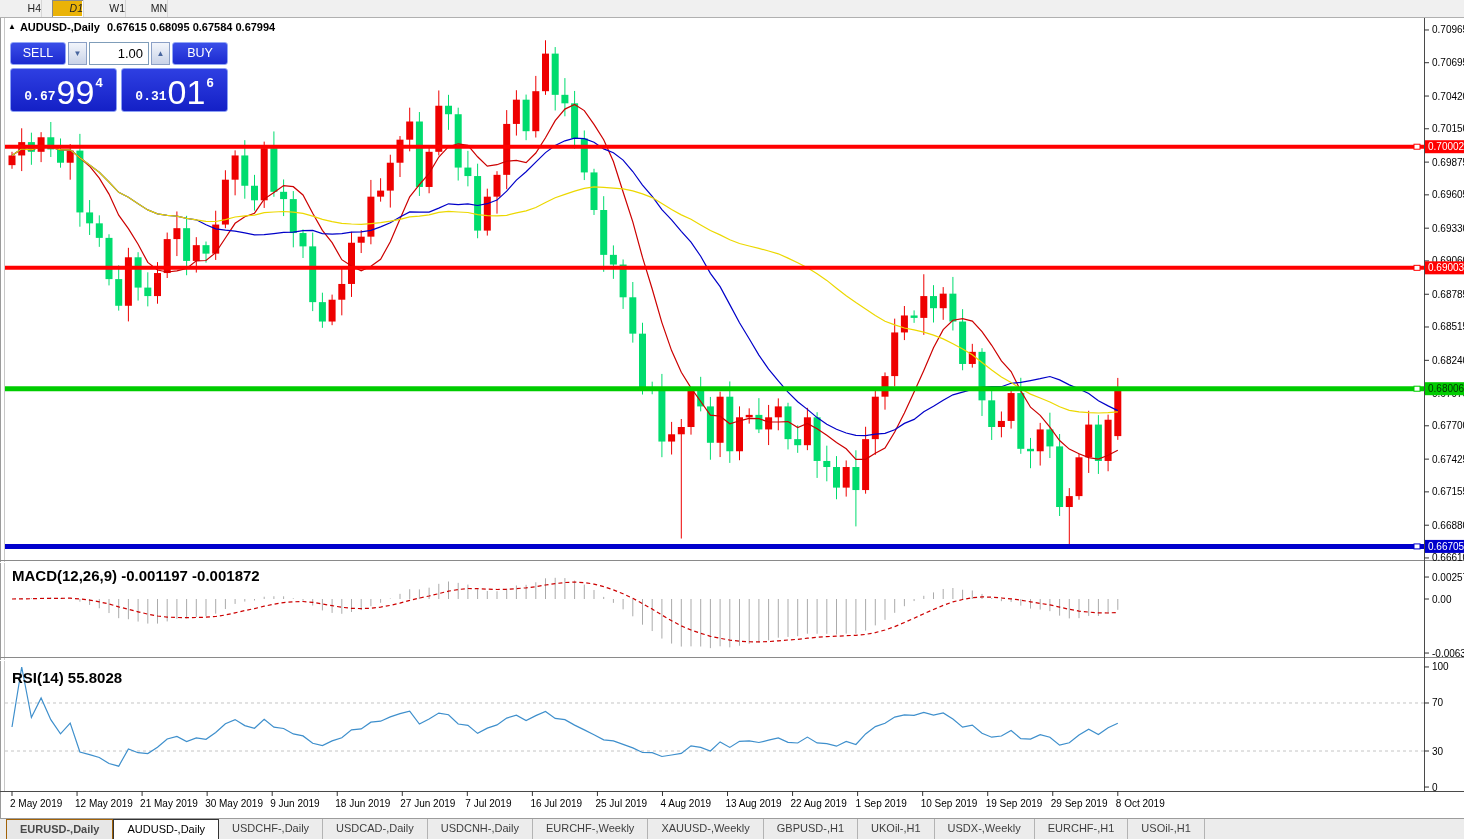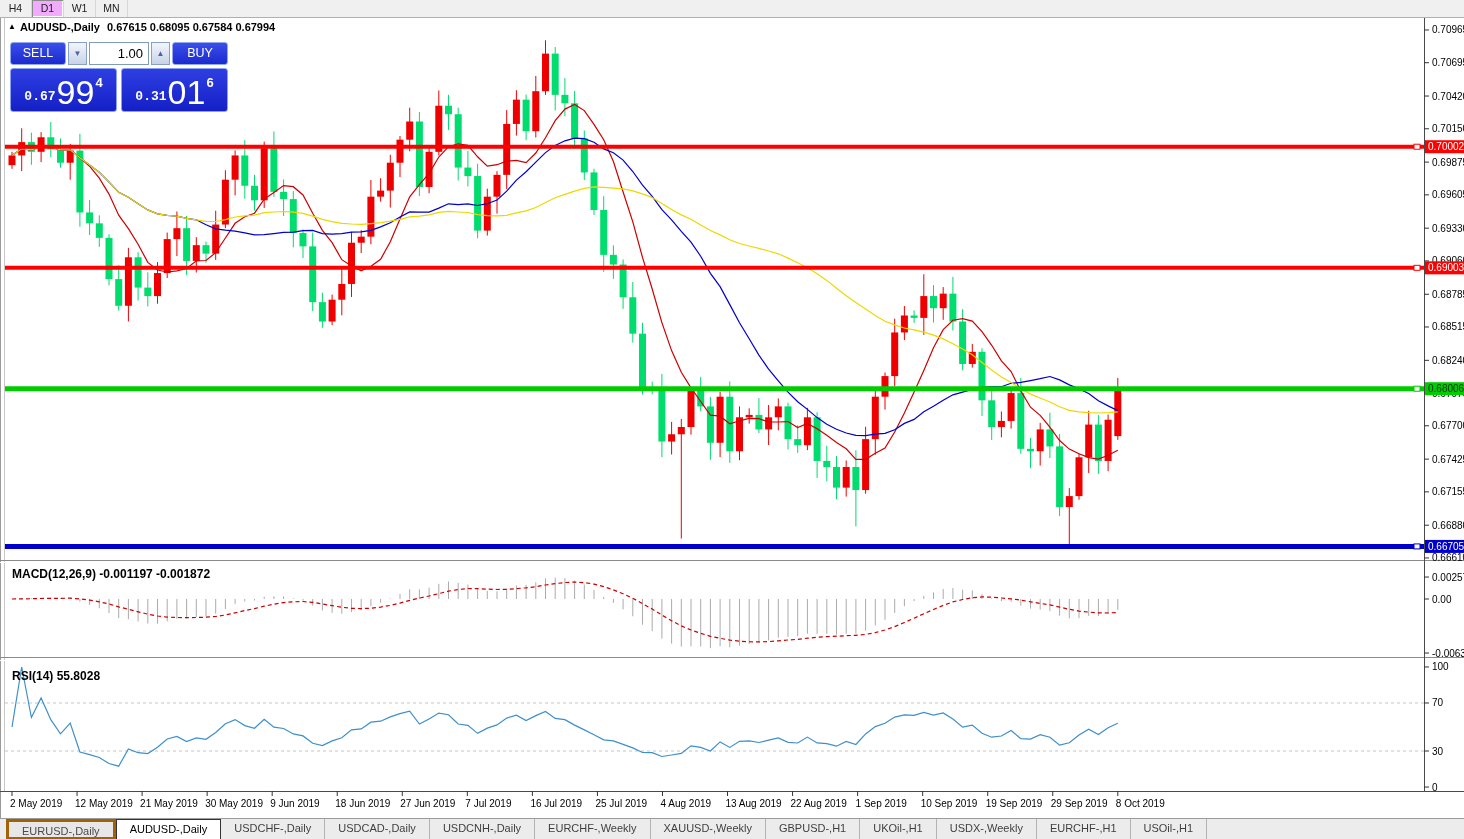--- a/index.html
+++ b/index.html
@@ -1,22 +1,22 @@
 <!DOCTYPE html>
 <html><head>
 <meta charset="utf-8">
 <style>
   html,body{margin:0;padding:0;background:#f0f0f0;font-family:"Liberation Sans",sans-serif;}
   #stage{position:relative;width:1464px;height:839px;background:#fff;overflow:hidden;}
   
   #tf-toolbar{position:absolute;top:0;left:0;width:1464px;height:17px;background:#f0f0f0;
     border-bottom:1px solid #b0b0b0;display:flex;align-items:stretch;z-index:5;}
-  .tf-btn{width:31px;text-align:center;font-size:10.5px;line-height:16px;color:#222;
-    border-right:1px solid #d6d6d6;cursor:default;}
-  .tf-btn.active{background:#f0abfc;box-shadow:inset 1px 1px 0 #8a8a8a, inset -1px -1px 0 #ffffff;}
+  .tf-btn{width:31px;text-align:right;font-size:10.5px;line-height:16px;color:#222;
+    border-right:1px solid #d6d6d6;cursor:default;margin-left:10px;}
+  .tf-btn.active{background:#eab308;box-shadow:inset 1px 1px 0 #8a8a8a, inset -1px -1px 0 #ffffff;font-style:italic;}
   
   #chart-title{position:absolute;top:21px;left:8px;font-size:11px;font-weight:700;color:#000;z-index:6;}
   #chart-title .arr{font-size:8px;vertical-align:2px;margin-right:4px;}
   #chart-title .ohlc{margin-left:7px;}
   
   #trade-panel{position:absolute;top:42px;left:10px;width:218px;z-index:7;border-radius:18px;}
   .tp-row1{display:flex;height:23px;gap:2px;}
   .tp-btn{flex:0 0 56px;background:linear-gradient(#3a4ee8,#1b2ad0);border:1px solid #93a7f5;
     border-radius:3px;color:#fff;font-size:12.5px;text-align:center;line-height:21px;cursor:pointer;box-sizing:border-box;}
   .tp-spin{flex:0 0 19px;background:linear-gradient(#f2f5fb,#c9d3e8);border:1px solid #8ba0c6;
@@ -24,29 +24,29 @@
   #tp-volume{flex:1;min-width:0;background:#fff;border:1px solid #7f9db9;text-align:right;
     font-size:13px;padding:0 5px 0 12px;font-family:"Liberation Sans",sans-serif;box-sizing:border-box;}
   .tp-row2{display:flex;gap:4px;margin-top:3px;}
   .tp-price{flex:1;height:44px;background:linear-gradient(#2e3fe2,#1420c6);border:1px solid #8ca0f4;
     border-radius:3px;color:#fff;display:flex;align-items:flex-end;justify-content:center;
     padding-bottom:4px;cursor:pointer;box-sizing:border-box;}
   .tp-price .sm{font-size:13px;font-weight:700;margin:0 1px 3px 0;font-family:Liberation Mono, monospace;}
   .tp-price .bg{font-size:34px;font-weight:400;line-height:0.82;}
   .tp-price .sp{font-size:13px;font-weight:700;margin:0 0 17px 1px;}
   
-  .ind-label{position:absolute;left:12px;font-size:12px;font-weight:700;color:#000;z-index:6;}
+  .ind-label{position:absolute;left:12px;font-size:15px;font-weight:700;color:#000;z-index:6;}
   #macd-label{top:567px;}
   #rsi-label{top:669px;}
   
   #tab-bar{position:absolute;top:818px;left:0;width:1464px;height:21px;background:#ececec;
     border-top:1px solid #9c9c9c;display:flex;align-items:stretch;font-size:11px;z-index:5;}
   .sym-tab{padding:3px 13px 0 13px;color:#3f3f3f;white-space:nowrap;cursor:pointer;box-sizing:border-box;}
   .sym-tab.divided{border-right:1px solid #b3b3b3;}
-  .sym-tab.boxed{border:3px solid #a16207;background:#e7e7e7;color:#4a4a4a;margin-left:6px;}
+  .sym-tab.boxed{border:1px solid #a16207;background:#e7e7e7;color:#4a4a4a;margin-left:6px;font-weight:bold;}
   .sym-tab.active{background:#ffffff;border:1px solid #333;color:#000;z-index:2;}
   #tab-arrows{position:absolute;right:4px;top:4px;color:#555;font-size:10px;letter-spacing:6px;cursor:pointer;}
   svg{position:absolute;top:17px;left:0;}
   text{font-family:"Liberation Sans",sans-serif;}
 </style>
 </head>
 <body>
 
 <div id="stage">
 

